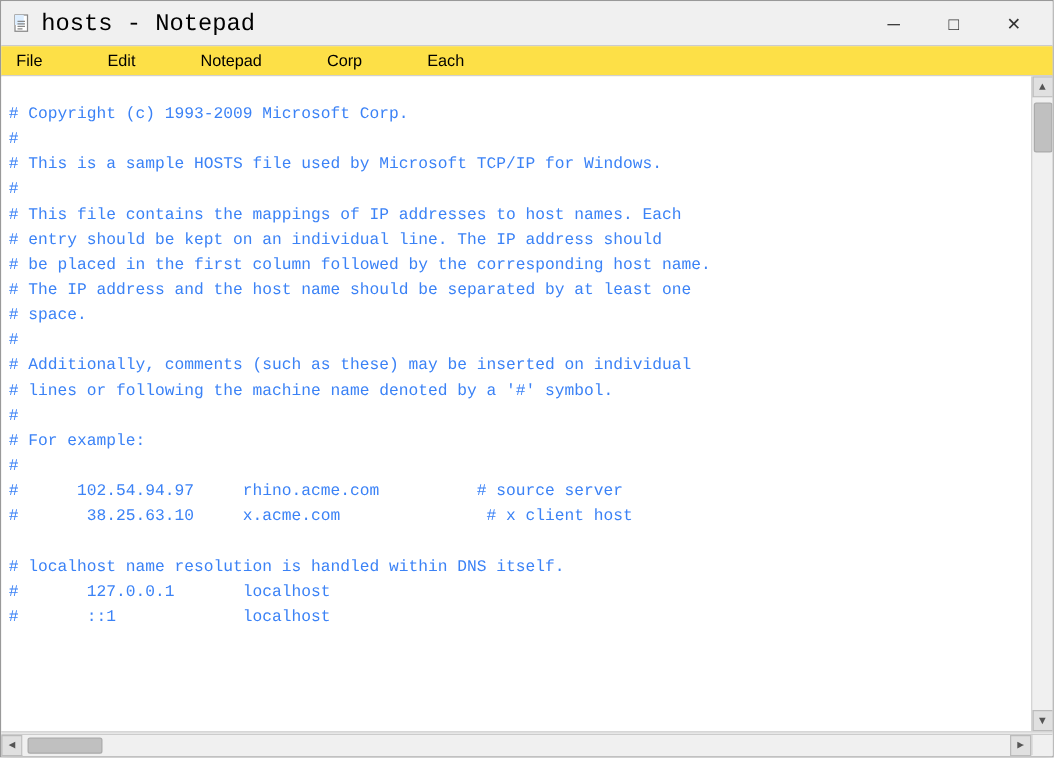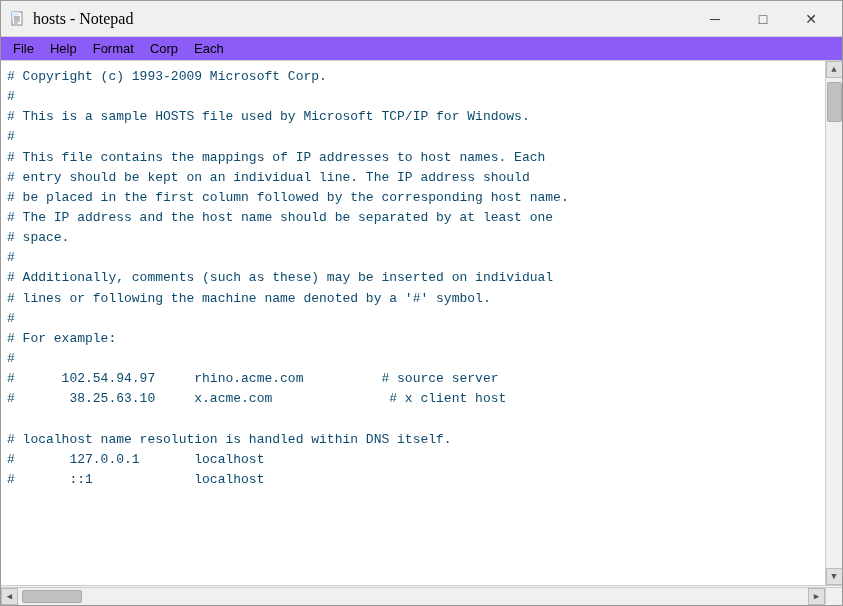--- a/index.html
+++ b/index.html
@@ -34,22 +34,22 @@
     .title-bar-icon {
       width: 18px;
       height: 18px;
       margin-right: 6px;
       display: flex;
       align-items: center;
       justify-content: center;
     }
     .title-bar-title {
       flex: 1;
-      font-family: Liberation Serif, serif;
-      font-size: 16px;
+      font-family: Liberation Mono, monospace;
+      font-size: 19px;
       color: #000;
     }
     .title-bar-controls {
       display: flex;
       gap: 2px;
     }
     .title-btn {
       width: 46px;
       height: 30px;
       border: none;
@@ -60,46 +60,47 @@
       display: flex;
       align-items: center;
       justify-content: center;
       font-family: 'Segoe UI', Arial, sans-serif;
     }
     .menu-bar {
       height: 24px;
       display: flex;
       align-items: center;
       padding: 0 4px;
-      background: #8b5cf6;
+      background: #fde047;
       border-bottom: 1px solid #d0d0d0;
       font-family: 'Segoe UI', Arial, sans-serif;
       font-size: 13px;
+      gap: 36px;
     }
     .menu-item {
       padding: 2px 8px;
       cursor: pointer;
       color: #000;
     }
     .editor-area {
       flex: 1;
       display: flex;
       overflow: hidden;
       position: relative;
     }
     .text-content {
       flex: 1;
-      padding: 6px 6px;
+      padding: 20px 6px;
       overflow-y: scroll;
       overflow-x: scroll;
       white-space: pre;
       font-family: 'Courier New', Courier, monospace;
       font-size: 13px;
       line-height: 1.55;
-      color: #0c4a6e;
+      color: #3b82f6;
       background: #fff;
       border: none;
       outline: none;
       resize: none;
       cursor: text;
     }
     .scrollbar-v {
       width: 17px;
       background: #f0f0f0;
       border-left: 1px solid #ccc;
@@ -205,22 +206,22 @@
     <span class="title-bar-title">hosts - Notepad</span>
     <div class="title-bar-controls">
       <button class="title-btn">─</button>
       <button class="title-btn">□</button>
       <button class="title-btn close">✕</button>
     </div>
   </div>
 
   <div class="menu-bar">
     <span class="menu-item">File</span>
-    <span class="menu-item">Help</span>
-    <span class="menu-item">Format</span>
+    <span class="menu-item">Edit</span>
+    <span class="menu-item">Notepad</span>
     <span class="menu-item">Corp</span>
     <span class="menu-item">Each</span>
   </div>
 
   <div class="editor-area">
     <textarea class="text-content" spellcheck="false" id="editor" style=""># Copyright (c) 1993-2009 Microsoft Corp.
 #
 # This is a sample HOSTS file used by Microsoft TCP/IP for Windows.
 #
 # This file contains the mappings of IP addresses to host names. Each

